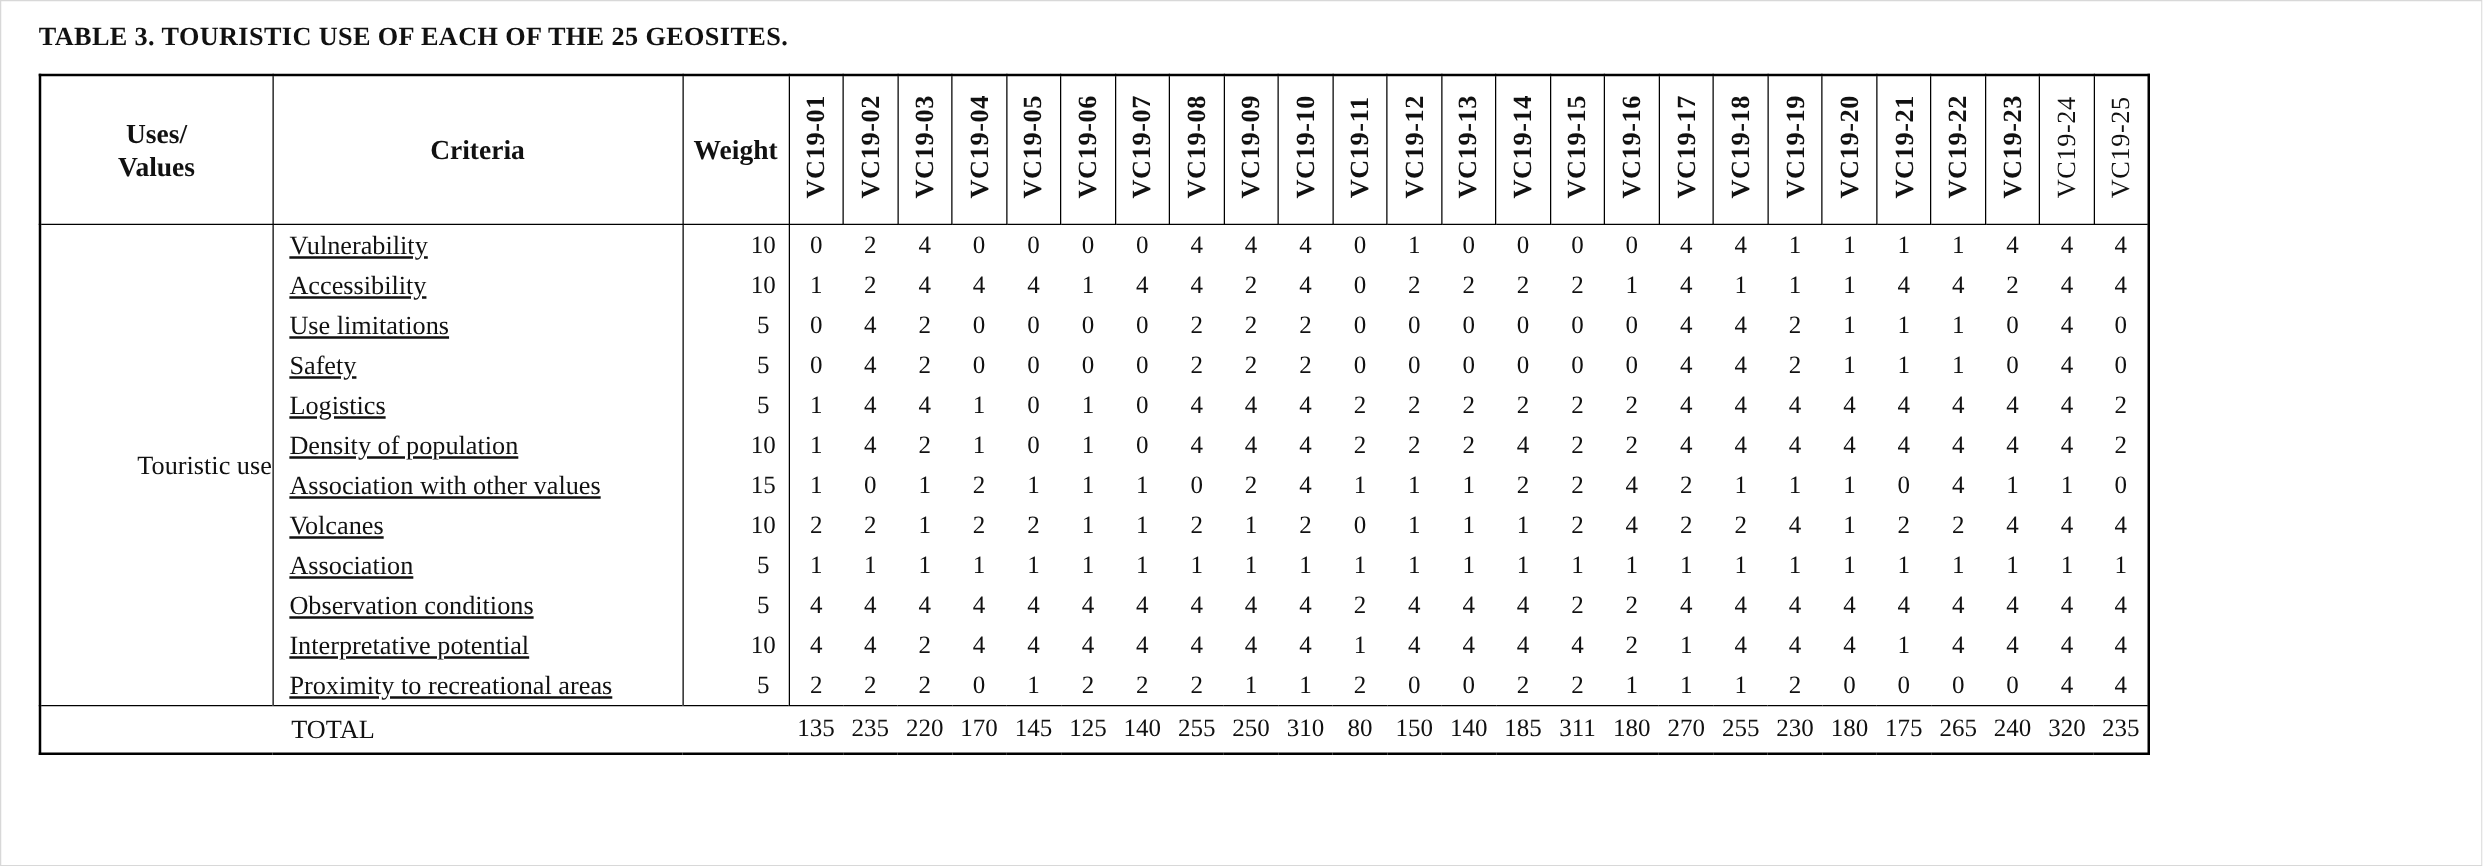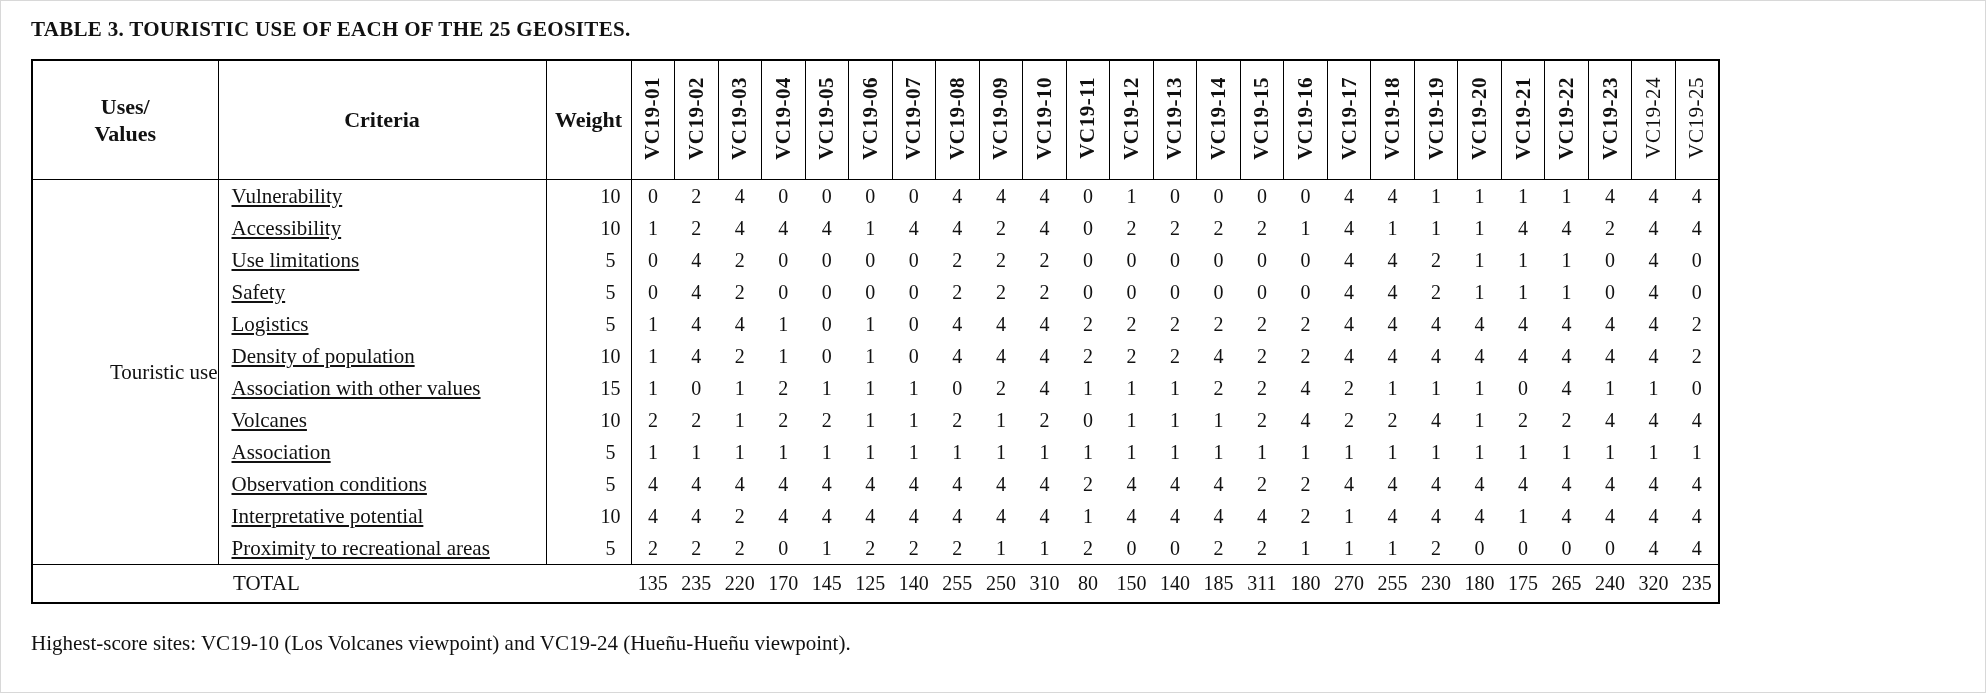--- a/index.html
+++ b/index.html
@@ -467,14 +467,13 @@
           <td class="val">180</td>
           <td class="val">175</td>
           <td class="val">265</td>
           <td class="val">240</td>
           <td class="val">320</td>
           <td class="val">235</td>
         </tr>
       </tbody>
   </table>
 
-  <div class="footnote">Highest-score sites: VC19-10 (Los Volcanes viewpoint) and VC19-24 (Hueñu-Hueñu viewpoint).</div>
 </div>
 
 </body></html>

